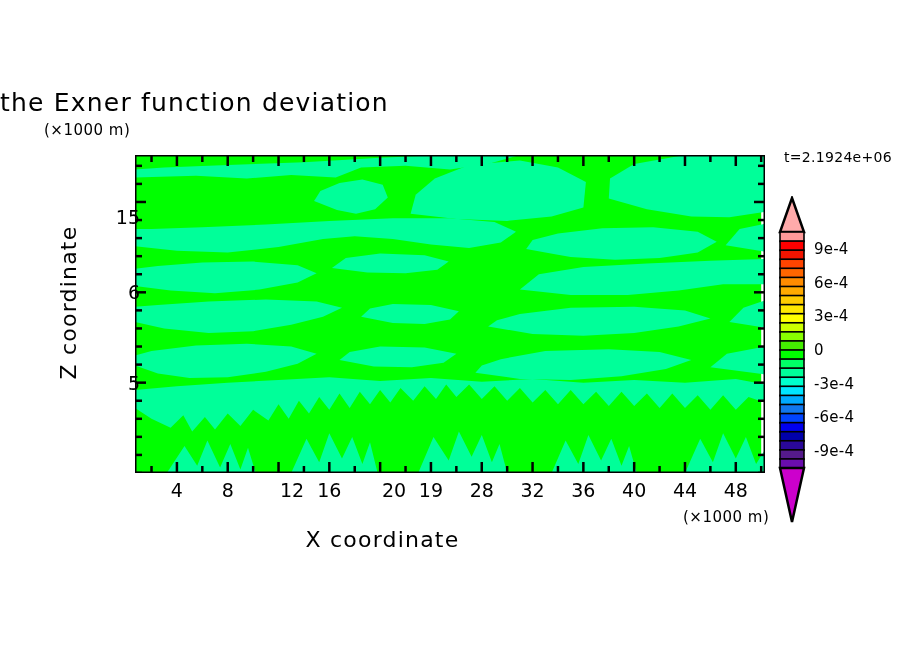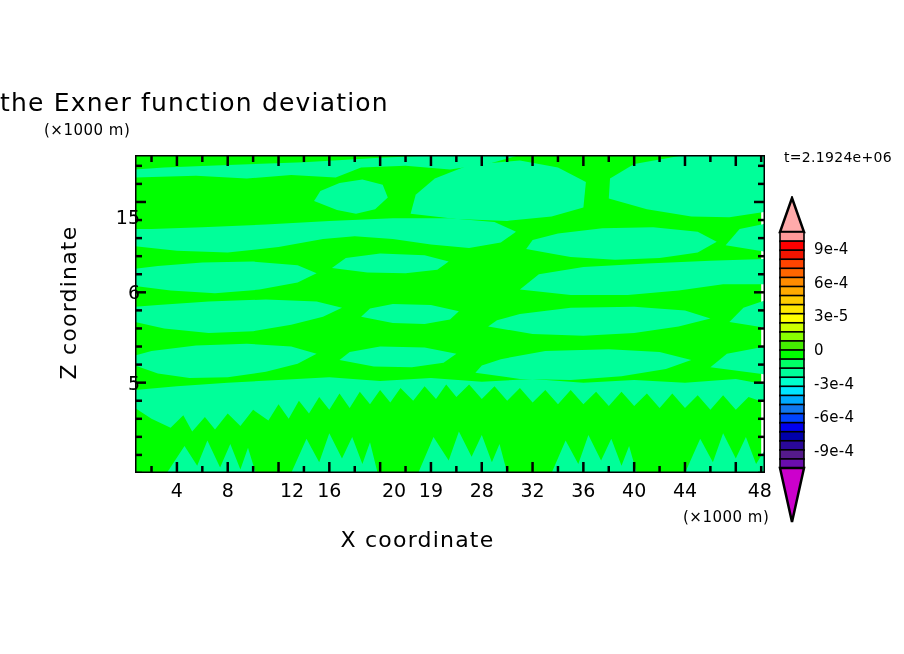--- a/index.html
+++ b/index.html
@@ -25,21 +25,21 @@
     left:44px;top:121px;font-size:15px;letter-spacing:0.5px;
   }
   #x-unit-label{
     left:683px;top:508px;font-size:15px;letter-spacing:0.5px;
   }
   #time-label{
     left:784px;top:149px;font-size:14px;letter-spacing:0.3px;
   }
   #x-axis-title{
     left:0;width:765px;top:527px;text-align:center;
-    font-size:22px;letter-spacing:1.2px;padding-left:35px;
+    font-size:22px;letter-spacing:1.2px;
   }
   #y-axis-title{
     left:-22px;top:290px;width:180px;text-align:center;
     font-size:22px;letter-spacing:1.2px;
     transform:rotate(-90deg);transform-origin:center center;
   }
   .tick-label{
     position:absolute;font-size:19px;color:#000;white-space:pre;
   }
   .xtick-label{transform:translateX(-50%);top:479px;}
@@ -193,21 +193,21 @@
       <div class="tick-label xtick-label" style="left: 227.722px;">8</div>
       <div class="tick-label xtick-label" style="left: 292px;">12</div>
       <div class="tick-label xtick-label" style="left: 329.335px; text-align: center;">16</div>
       <div class="tick-label xtick-label" style="left: 394px;">20</div>
       <div class="tick-label xtick-label" style="left: 430.948px;">19</div>
       <div class="tick-label xtick-label" style="left: 481.754px;">28</div>
       <div class="tick-label xtick-label" style="left: 532.56px;">32</div>
       <div class="tick-label xtick-label" style="left: 583.367px;">36</div>
       <div class="tick-label xtick-label" style="left: 634.173px;">40</div>
       <div class="tick-label xtick-label" style="left: 684.98px;">44</div>
-      <div class="tick-label xtick-label" style="left: 735.786px; margin-left: 24px;">48</div>
+      <div class="tick-label xtick-label" style="left: 735.786px;">48</div>
     </div>
   <div id="ytick-labels">
       <div class="tick-label ytick-label" style="top: 382.659px;">5</div>
       <div class="tick-label ytick-label" style="top: 292.318px;">6</div>
       <div class="tick-label ytick-label" style="top: 193px; margin-top: 24px;">15</div>
     </div>
 
   <svg id="cbar-svg" width="36" height="330">
     <g id="cbar-body">
         <polygon points="16,2 28,36 4,36" fill="#FFAAAA" stroke="#000000" stroke-width="2.5"></polygon>
@@ -236,20 +236,20 @@
         <rect x="4" y="235.69230769230768" width="24" height="9.476923076923077" fill="#0000AA" stroke="#000000" stroke-width="1.6"></rect>
         <rect x="4" y="244.76923076923077" width="24" height="9.476923076923077" fill="#2A0899" stroke="#000000" stroke-width="1.6"></rect>
         <rect x="4" y="253.84615384615384" width="24" height="9.476923076923077" fill="#551A8B" stroke="#000000" stroke-width="1.6"></rect>
         <rect x="4" y="262.9230769230769" width="24" height="9.476923076923077" fill="#6A0DAD" stroke="#000000" stroke-width="1.6"></rect>
         <polygon points="4,272 28,272 16,326" fill="#CC00CC" stroke="#000000" stroke-width="2.5"></polygon>
       </g>
   </svg>
   <div id="cbar-labels">
       <div class="cbar-label" style="top: 248.857px;">9e-4</div>
       <div class="cbar-label" style="top: 282.571px;">6e-4</div>
-      <div class="cbar-label" style="top: 316.286px;">3e-5</div>
+      <div class="cbar-label" style="top: 316.286px;">3e-4</div>
       <div class="cbar-label" style="top: 350px;">0</div>
       <div class="cbar-label" style="top: 383.714px;">-3e-4</div>
       <div class="cbar-label" style="top: 417.429px;">-6e-4</div>
       <div class="cbar-label" style="top: 451.143px;">-9e-4</div>
     </div>
 
 </div>
 
 </body></html>

